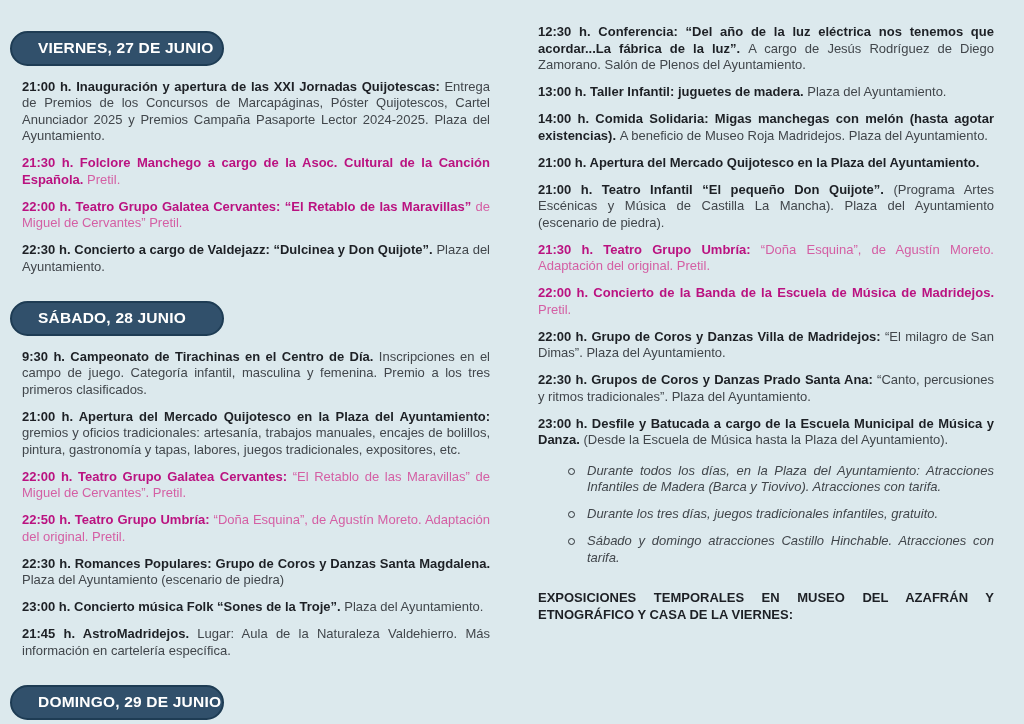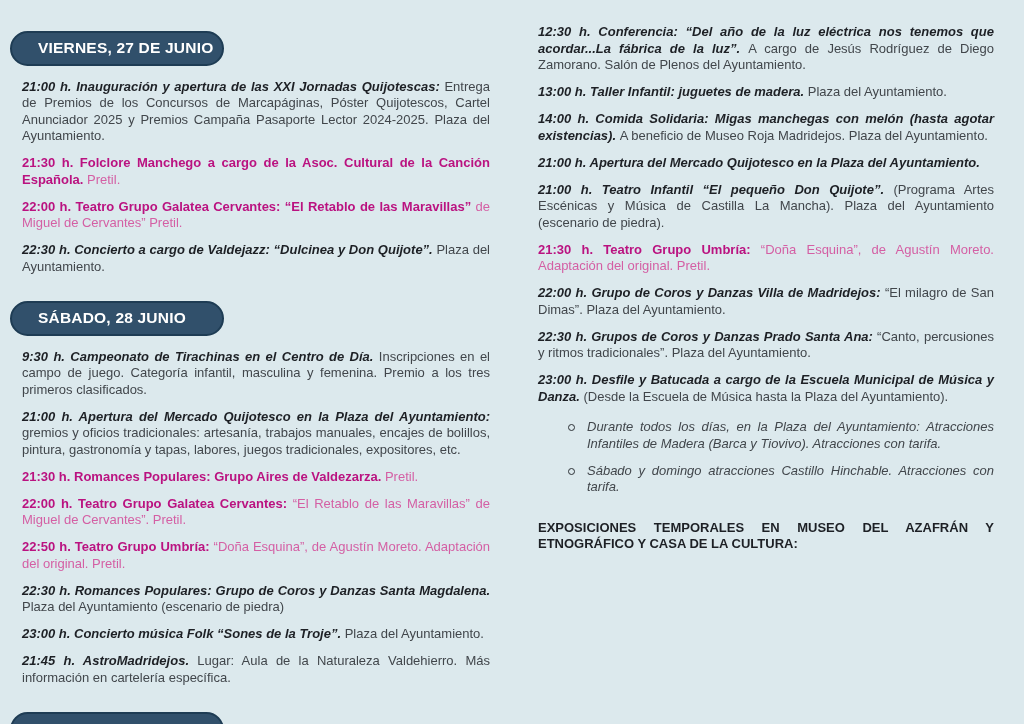--- a/index.html
+++ b/index.html
@@ -39,21 +39,21 @@
     border-radius:18px;
     color:var(--pill-text);
     font-weight:700;font-size:15.5px;letter-spacing:.2px;
     white-space:nowrap;
   }
   .pill.first{margin-top:7px;}
   .event{
     margin:0 0 10.5px 0;
     text-align:justify;
   }
-  .seg-b{font-weight:700;color:var(--text-bold);font-style:italic;}
+  .seg-b{font-weight:700;color:var(--text-bold);}
   .seg-r{font-weight:400;color:var(--text-regular);}
   .seg-pb{font-weight:700;color:var(--pink-bold);}
   .seg-pl{font-weight:400;color:var(--pink-light);}
   ul.blist{
     list-style:none;margin:0 0 6px 0;padding:0;
     font-style:italic;color:var(--text-regular);
   }
   ul.blist li{
     position:relative;
     padding-left:21px;
@@ -83,37 +83,38 @@
 <div class="page">
   <div class="col col-left" id="left-col">
       <div class="pill first">VIERNES, 27 DE JUNIO</div>
       <p class="event"><span class="seg-b">21:00 h. Inauguración y apertura de las XXI Jornadas Quijotescas: </span><span class="seg-r">Entrega de Premios de los Concursos de Marcapáginas, Póster Quijotescos, Cartel Anunciador 2025 y Premios Campaña Pasaporte Lector 2024-2025. Plaza del Ayuntamiento.</span></p>
       <p class="event"><span class="seg-pb">21:30 h. Folclore Manchego a cargo de la Asoc. Cultural de la Canción Española. </span><span class="seg-pl">Pretil.</span></p>
       <p class="event"><span class="seg-pb">22:00 h. Teatro Grupo Galatea Cervantes: “El Retablo de las Maravillas” </span><span class="seg-pl">de Miguel de Cervantes” Pretil.</span></p>
       <p class="event"><span class="seg-b">22:30 h. Concierto a cargo de Valdejazz: “Dulcinea y Don Quijote”. </span><span class="seg-r">Plaza del Ayuntamiento.</span></p>
       <div class="pill">SÁBADO, 28 JUNIO</div>
       <p class="event"><span class="seg-b">9:30 h. Campeonato de Tirachinas en el Centro de Día. </span><span class="seg-r">Inscripciones en el campo de juego. Categoría infantil, masculina y femenina. Premio a los tres primeros clasificados.</span></p>
       <p class="event"><span class="seg-b">21:00 h. Apertura del Mercado Quijotesco en la Plaza del Ayuntamiento: </span><span class="seg-r">gremios y oficios tradicionales: artesanía, trabajos manuales, encajes de bolillos, pintura, gastronomía y tapas, labores, juegos tradicionales, expositores, etc.</span></p>
-      <p class="event"><span class="seg-pb">21:30 h. Romances Populares: Grupo Aires de Valdezarza. </span><span class="seg-pl">Pretil.</span></p>
       <p class="event"><span class="seg-pb">22:00 h. Teatro Grupo Galatea Cervantes: </span><span class="seg-pl">“El Retablo de las Maravillas” de Miguel de Cervantes”. Pretil.</span></p>
       <p class="event"><span class="seg-pb">22:50 h. Teatro Grupo Umbría: </span><span class="seg-pl">“Doña Esquina”, de Agustín Moreto. Adaptación del original. Pretil.</span></p>
       <p class="event"><span class="seg-b">22:30 h. Romances Populares: Grupo de Coros y Danzas Santa Magdalena. </span><span class="seg-r">Plaza del Ayuntamiento (escenario de piedra)</span></p>
       <p class="event"><span class="seg-b">23:00 h. Concierto música Folk “Sones de la Troje”. </span><span class="seg-r">Plaza del Ayuntamiento.</span></p>
       <p class="event"><span class="seg-b">21:45 h. AstroMadridejos. </span><span class="seg-r">Lugar: Aula de la Naturaleza Valdehierro. Más información en cartelería específica.</span></p>
       <div class="pill">DOMINGO, 29 DE JUNIO</div>
     </div>
   <div class="col col-right" id="right-col">
       <p class="event"><span class="seg-b">12:30 h. Conferencia: “Del año de la luz eléctrica nos tenemos que acordar...La fábrica de la luz”. </span><span class="seg-r">A cargo de Jesús Rodríguez de Diego Zamorano.  Salón de Plenos del Ayuntamiento.</span></p>
       <p class="event"><span class="seg-b">13:00 h. Taller Infantil: juguetes de madera. </span><span class="seg-r">Plaza del Ayuntamiento.</span></p>
       <p class="event"><span class="seg-b">14:00 h. Comida Solidaria: Migas manchegas con melón (hasta agotar existencias). </span><span class="seg-r">A beneficio de Museo Roja Madridejos. Plaza del Ayuntamiento.</span></p>
       <p class="event"><span class="seg-b">21:00 h. Apertura del Mercado Quijotesco en la Plaza del Ayuntamiento.</span></p>
       <p class="event"><span class="seg-b">21:00 h. Teatro Infantil “El pequeño Don Quijote”. </span><span class="seg-r">(Programa Artes Escénicas y Música de Castilla La Mancha). Plaza del Ayuntamiento (escenario de piedra).</span></p>
       <p class="event"><span class="seg-pb">21:30 h. Teatro Grupo Umbría: </span><span class="seg-pl">“Doña Esquina”, de Agustín Moreto. Adaptación del original. Pretil.</span></p>
+      <p class="event"><span class="seg-pb">22:00 h. Concierto de la Banda de la Escuela de Música de Madridejos. </span><span class="seg-pl">Pretil.</span></p>
       <p class="event"><span class="seg-b">22:00 h. Grupo de Coros y Danzas Villa de Madridejos: </span><span class="seg-r">“El milagro de San Dimas”. Plaza del Ayuntamiento.</span></p>
       <p class="event"><span class="seg-b">22:30 h. Grupos de Coros y Danzas Prado Santa Ana: </span><span class="seg-r">“Canto, percusiones y ritmos tradicionales”. Plaza del Ayuntamiento.</span></p>
       <p class="event"><span class="seg-b">23:00 h. Desfile y Batucada a cargo de la Escuela Municipal de Música y Danza. </span><span class="seg-r">(Desde la Escuela de Música hasta la Plaza del Ayuntamiento).</span></p>
       <ul class="blist circle">
         <li>Durante todos los días, en la Plaza del Ayuntamiento: Atracciones Infantiles de Madera (Barca y Tiovivo). Atracciones con tarifa.</li>
+        <li>Durante los tres días, juegos tradicionales infantiles, gratuito.</li>
         <li>Sábado y domingo atracciones Castillo Hinchable. Atracciones con tarifa.</li>
       </ul>
-      <p class="expo-header">EXPOSICIONES TEMPORALES EN MUSEO DEL AZAFRÁN Y ETNOGRÁFICO Y CASA DE LA CULTURA:</p>
+      <p class="expo-header">EXPOSICIONES TEMPORALES EN MUSEO DEL AZAFRÁN Y ETNOGRÁFICO Y CASA DE LA VIERNES:</p>
     </div>
 </div>
 
 </body></html>

